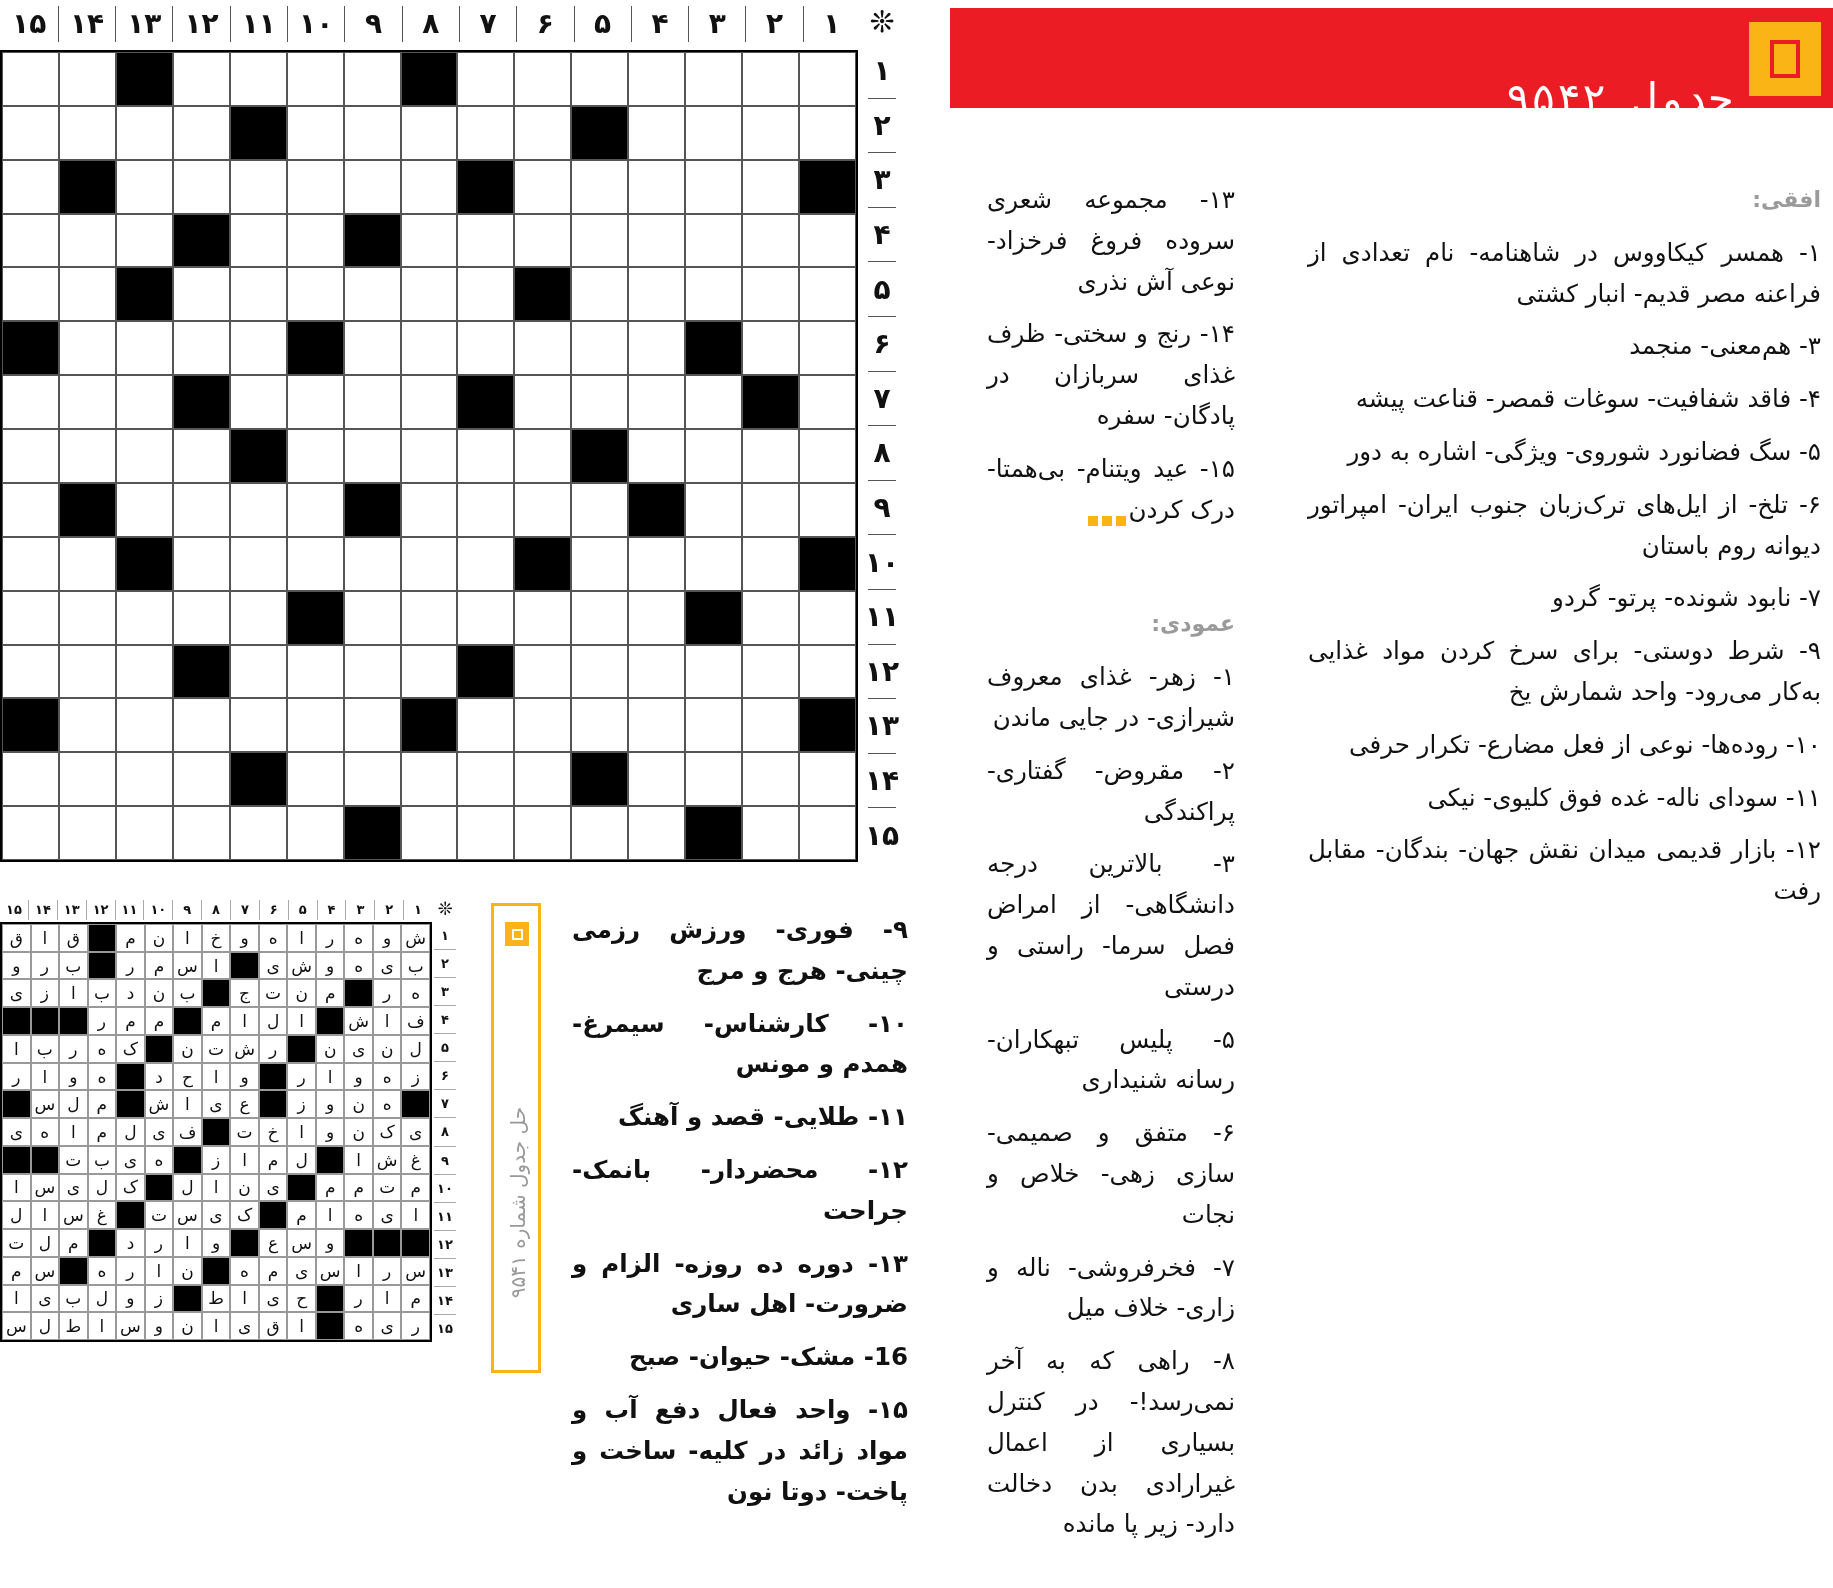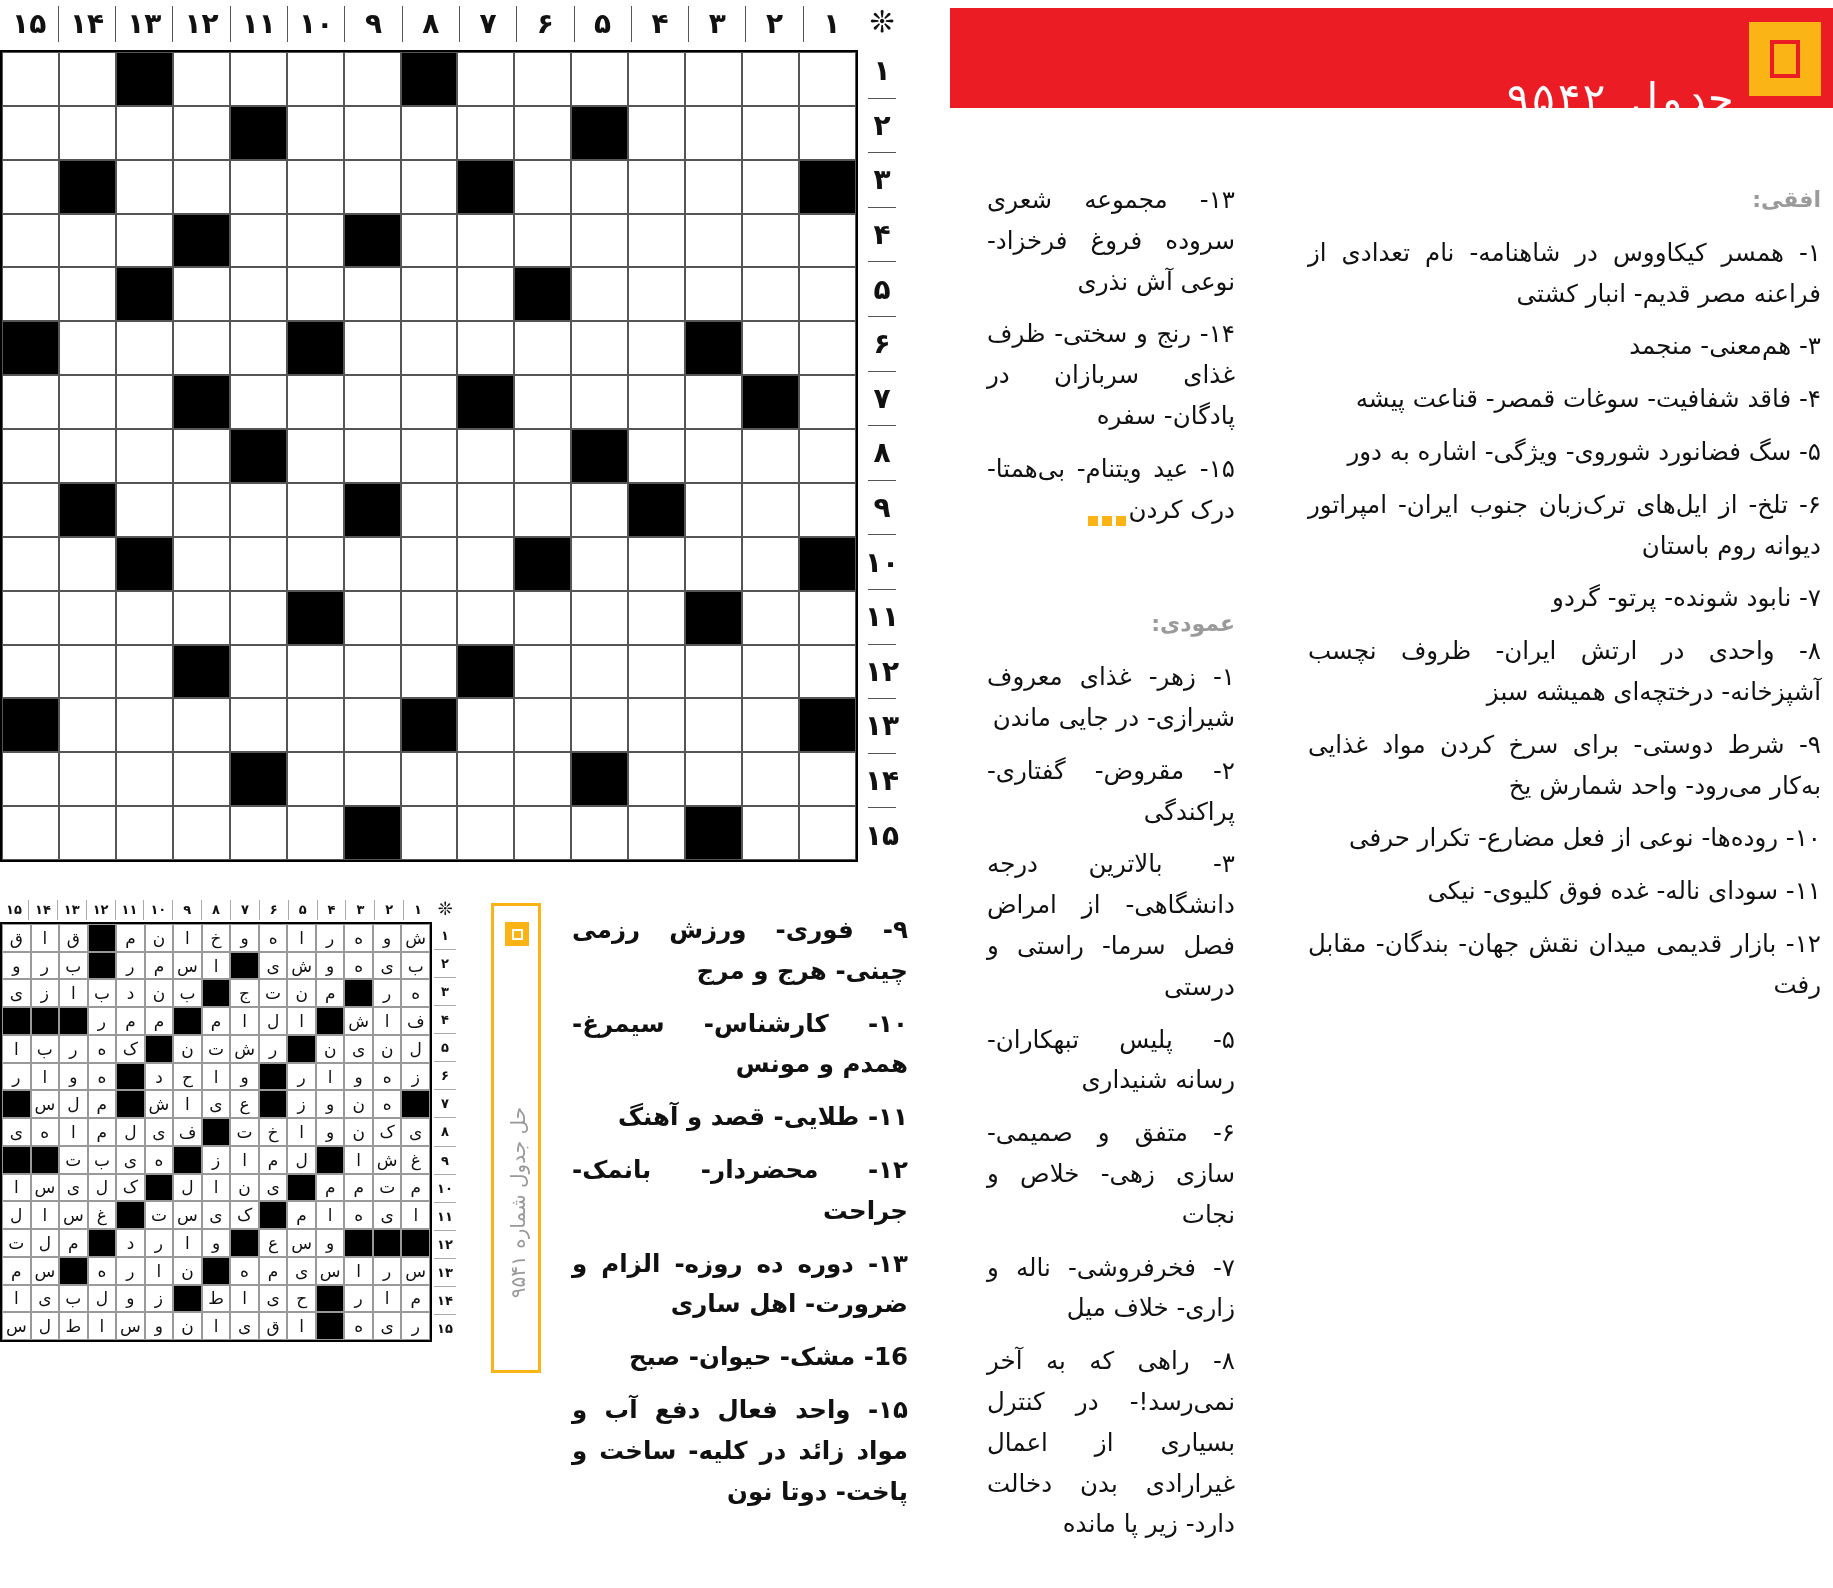--- a/index.html
+++ b/index.html
@@ -320,21 +320,20 @@
 </div>
 
 <div id="col-right" class="abs clues">
   <p class="heading">افقی:</p>
   <p>۱- همسر کیکاووس در شاهنامه- نام تعدادی از فراعنه مصر قدیم- انبار کشتی</p>
   <p>۳- هم‌معنی- منجمد</p>
   <p>۴- فاقد شفافیت- سوغات قمصر- قناعت پیشه</p>
   <p>۵- سگ فضانورد شوروی- ویژگی- اشاره به دور</p>
   <p>۶- تلخ- از ایل‌های ترک‌زبان جنوب ایران- امپراتور دیوانه روم باستان</p>
   <p>۷- نابود شونده- پرتو- گردو</p>
-  <p>۸- واحدی در ارتش ایران- ظروف نچسب آشپزخانه- درختچه‌ای همیشه سبز</p>
   <p>۹- شرط دوستی- برای سرخ کردن مواد غذایی به‌کار می‌رود- واحد شمارش یخ</p>
   <p>۱۰- روده‌ها- نوعی از فعل مضارع- تکرار حرفی</p>
   <p>۱۱- سودای ناله- غده فوق کلیوی- نیکی</p>
   <p>۱۲- بازار قدیمی میدان نقش جهان- بندگان- مقابل رفت</p>
 </div>
 
 <div id="col-mid" class="abs clues">
   <p>۱۳- مجموعه شعری سروده فروغ فرخزاد- نوعی آش نذری</p>
   <p>۱۴- رنج و سختی- ظرف غذای سربازان در پادگان- سفره</p>
   <p>۱۵- عید ویتنام- بی‌همتا- درک کردن</p>

